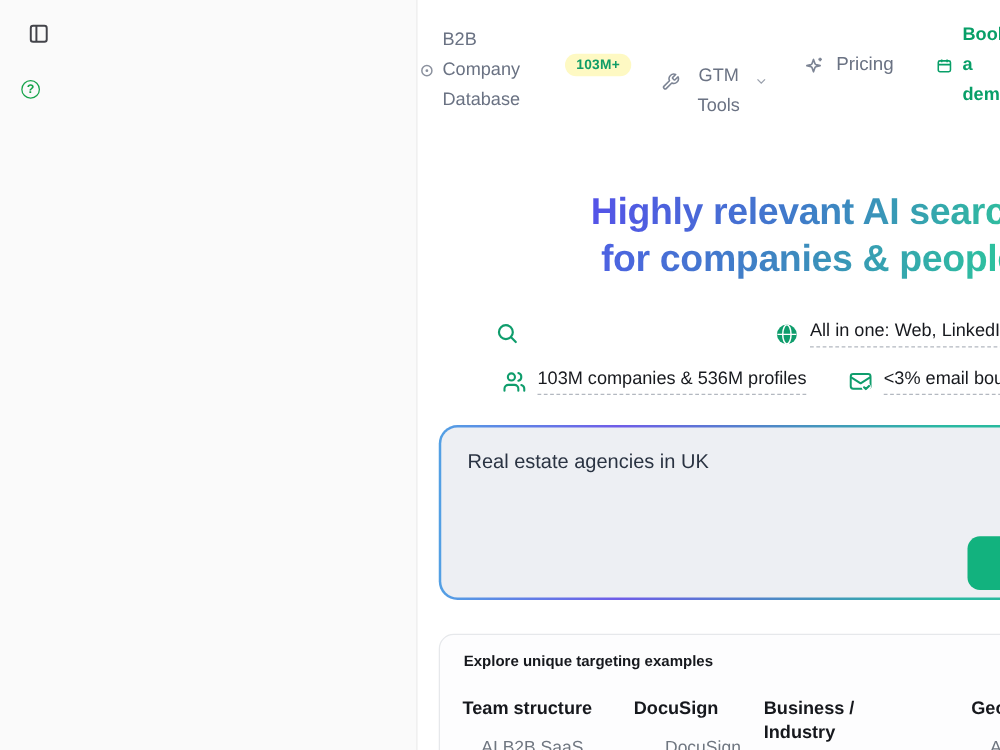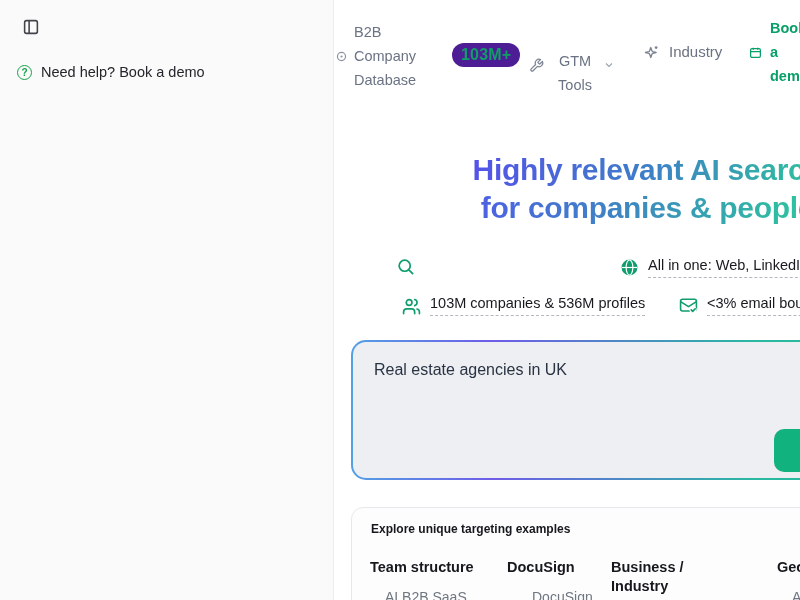--- a/index.html
+++ b/index.html
@@ -31,21 +31,21 @@
   .help-text{font-size:14.5px;color:#24262b;}
 
   
   .nav-item{display:flex;align-items:center;color:#6a7283;}
   .nav-label{font-size:14.5px;line-height:24px;color:#6a7283;}
   .nav-company{left:336px;top:20px;}
   .nav-company .nav-label{width:74px;}
   .nav-company svg{margin-right:7px;}
   .badge{
     left:452px;top:43px;
-    background:#4c1d95;color:#119d67;font-size:16px;font-weight:bold;
+    background:#fef9c3;color:#119d67;font-size:11px;font-weight:bold;
     padding:3px 9px;border-radius:999px;letter-spacing:.2px;
   }
   .nav-gtm{left:529px;top:33px;}
   .nav-gtm .nav-label{width:44px;text-align:center;margin:16px 6px 0 9px;}
   .nav-pricing{left:643px;top:40px;}
   .nav-pricing .nav-label{margin-left:9px;font-size:15px;}
   .nav-book{left:749px;top:16px;align-items:center;}
   .nav-book .nav-label{width:46px;margin-left:8px;font-weight:bold;color:#089f68;}
 
   
@@ -59,21 +59,21 @@
   }
   .grad1{background-image:linear-gradient(90deg,#5453e8 0%,#3f7cc9 48%,#2ec49a 100%);}
   .grad2{background-image:linear-gradient(90deg,#4d62e2 0%,#3e85c2 42%,#2cc79b 100%);}
 
   .feature{display:flex;align-items:center;gap:9px;}
   .feature-text{
     font-size:14.5px;color:#17191e;padding-bottom:4px;
     border-bottom:1.4px dashed #b3b8c0;white-space:nowrap;
   }
   .f1{left:396px;top:257px;} .f2{left:620px;top:257px;}
-  .f3{left:402px;top:295px;align-items:flex-end;} .f4{left:679px;top:295px;}
+  .f3{left:402px;top:295px;} .f4{left:679px;top:295px;}
 
   
   .search-wrap{
     left:351px;top:340px;width:649px;height:140px;border-radius:15px;
     background:linear-gradient(90deg,#53a0e4 0%,#6f5ce8 22%,#2ab8a2 62%,#22c08b 100%);
     padding:2px;box-sizing:border-box;
   }
   .search-inner{width:100%;height:100%;background:#edeff3;border-radius:13px;box-sizing:border-box;}
   .search-input{
     width:100%;height:100%;background:transparent;border:none;outline:none;resize:none;
@@ -106,21 +106,20 @@
   <button class="abs sidebar-toggle">
     <span>
       <svg width="18" height="18" viewBox="0 0 24 24" fill="none" stroke="#43444a" stroke-width="2.1" stroke-linejoin="round">
           <rect x="3.5" y="3.5" width="17" height="17" rx="2.5"></rect>
           <line x1="9.5" y1="3.5" x2="9.5" y2="20.5"></line>
         </svg>
     </span>
   </button>
   <div class="abs help-row">
     <span class="help-icon">?</span>
-    <span class="help-text">Need help? Book a demo</span>
   </div>
 </aside>
 
 <div class="abs nav-item nav-company">
   <span>
     <svg width="11" height="11" viewBox="0 0 24 24" fill="none" stroke="#8b919e" stroke-width="2.6">
         <circle cx="12" cy="12" r="8.8"></circle>
         <circle cx="12" cy="12" r="2.4" fill="#8b919e" stroke="none"></circle>
       </svg>
   </span>
@@ -142,21 +141,21 @@
   </span>
 </div>
 
 <div class="abs nav-item nav-pricing">
   <span>
     <svg width="17" height="17" viewBox="0 0 24 24" fill="none" stroke="#7c8494" stroke-width="1.9" stroke-linejoin="round">
         <path d="M11 5l1.6 4.6a2 2 0 0 0 1.2 1.2L18.5 12l-4.7 1.2a2 2 0 0 0-1.2 1.2L11 19l-1.6-4.6a2 2 0 0 0-1.2-1.2L3.5 12l4.7-1.2a2 2 0 0 0 1.2-1.2L11 5z"></path>
         <path d="M18.5 3v4M16.5 5h4"></path>
       </svg>
   </span>
-  <span class="nav-label">Industry</span>
+  <span class="nav-label">Pricing</span>
 </div>
 
 <div class="abs nav-item nav-book">
   <span>
     <svg width="13" height="13" viewBox="0 0 24 24" fill="none" stroke="#089f68" stroke-width="2.3" stroke-linejoin="round">
         <rect x="3" y="5" width="18" height="16" rx="2.5"></rect>
         <path d="M16 3v4M8 3v4M3 10.5h18"></path>
       </svg>
   </span>
   <span class="nav-label">Book a demo</span>

